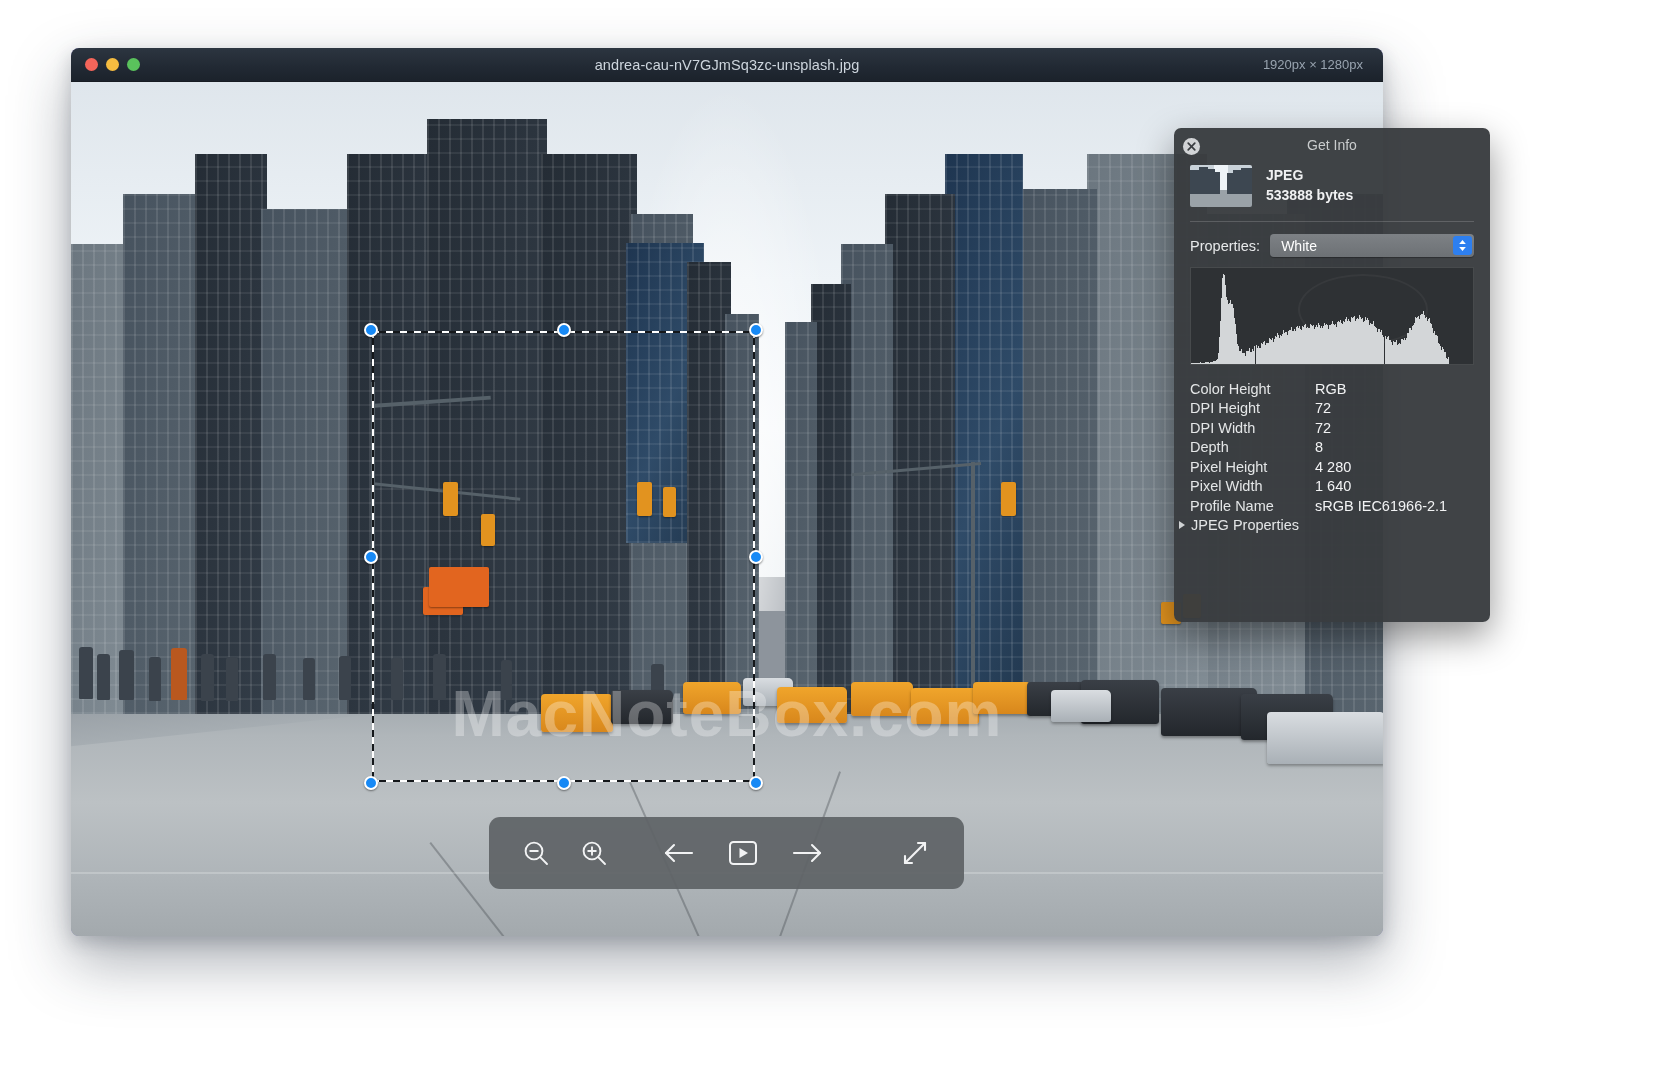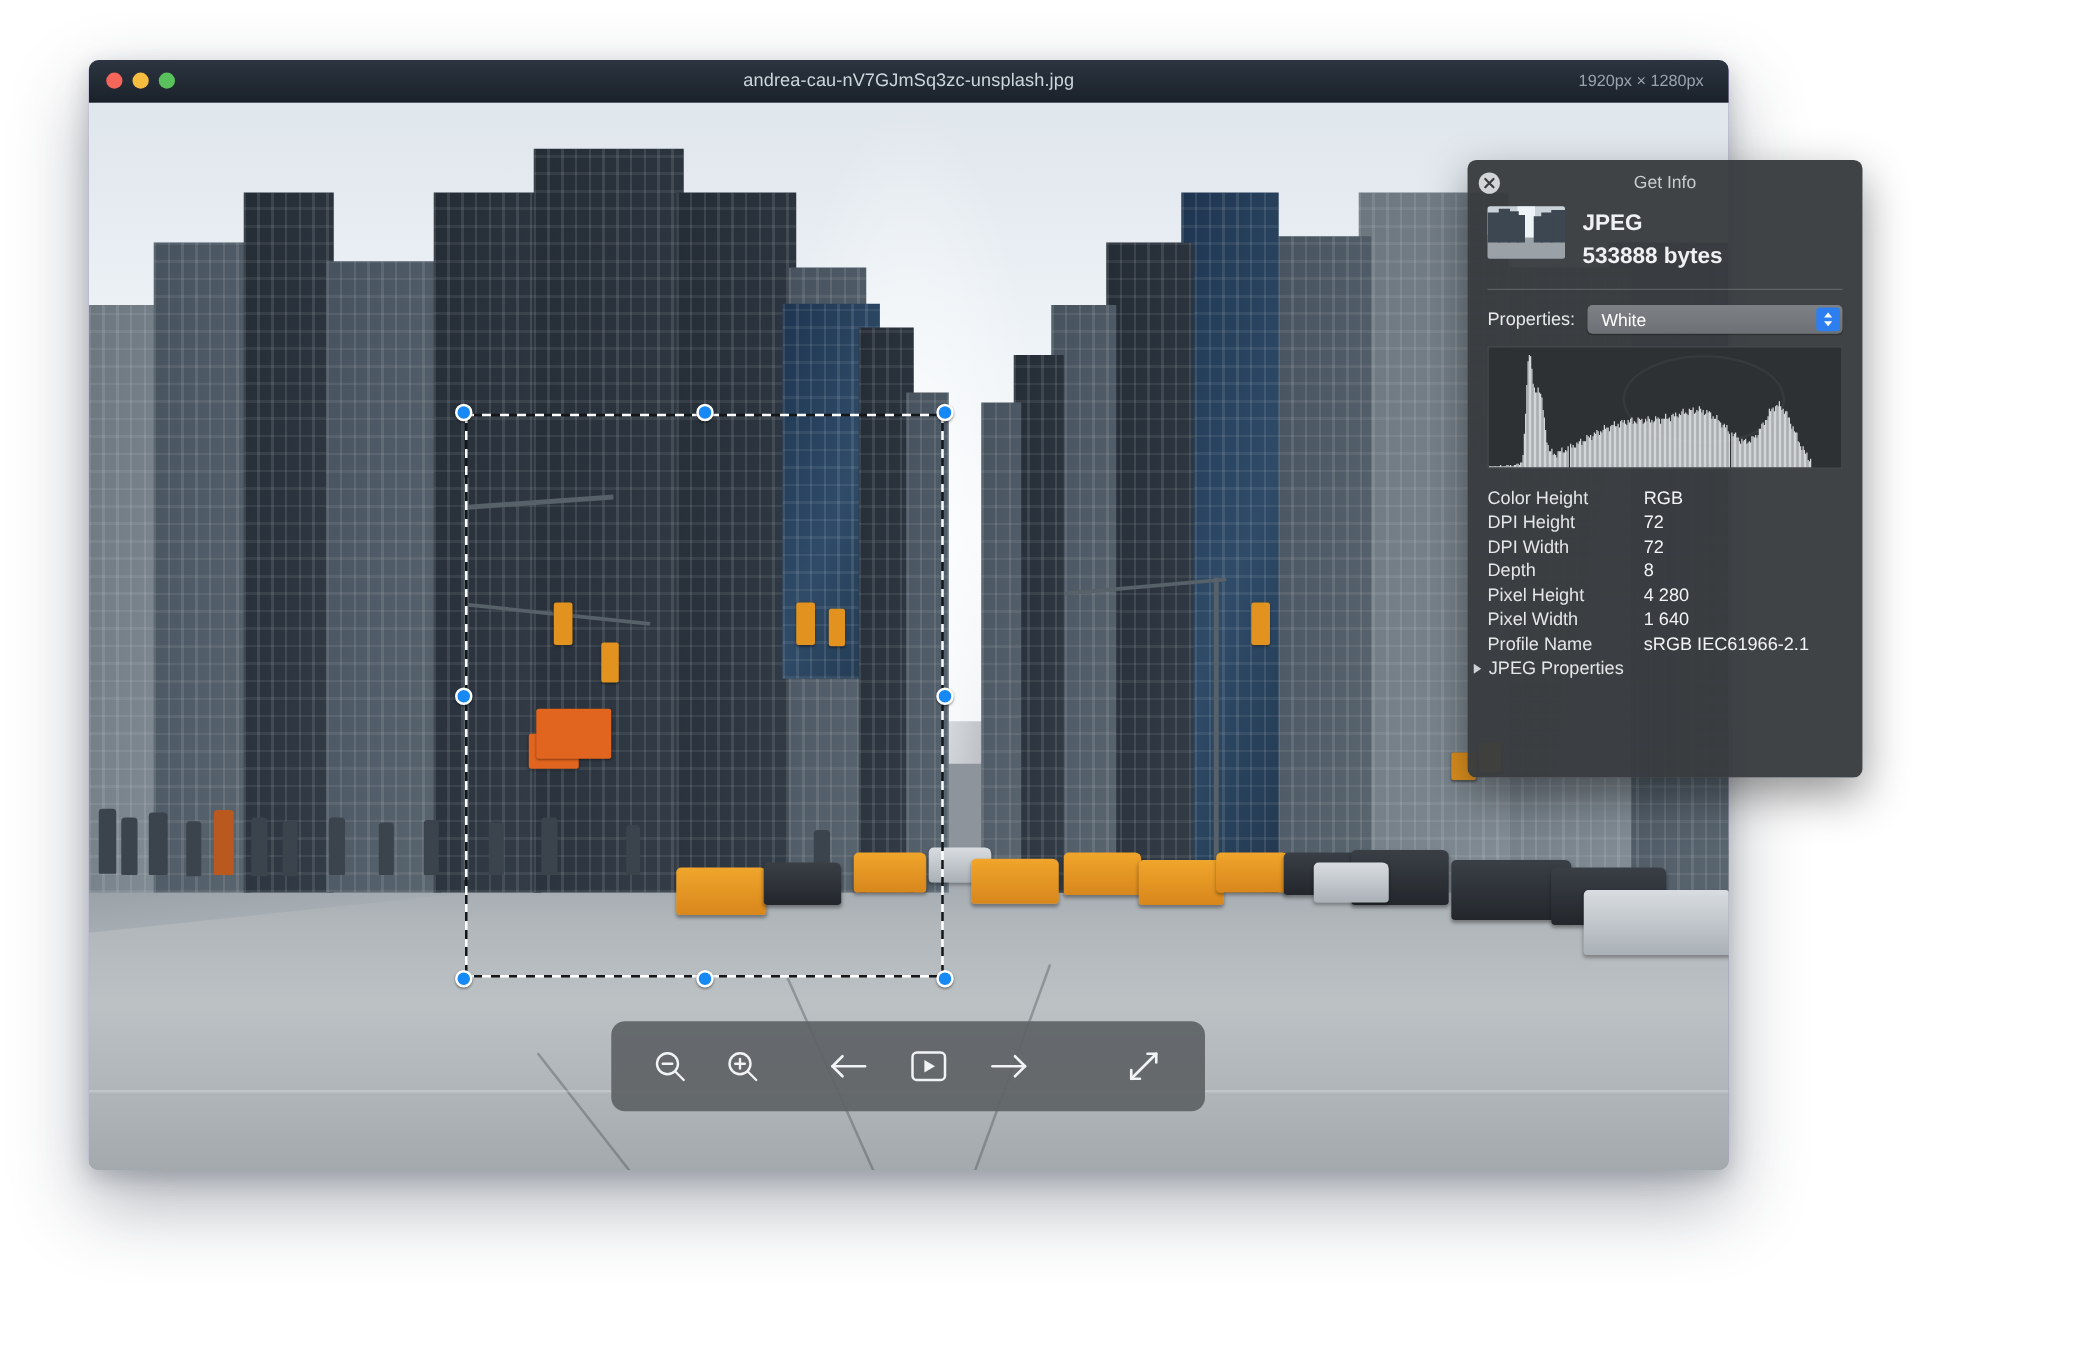--- a/index.html
+++ b/index.html
@@ -221,21 +221,21 @@
     padding: 12px 16px 0 16px;
   }
   #gi-thumb {
     width: 62px; height: 42px; flex: none;
     border-radius: 2px;
     overflow: hidden; position: relative;
     background: linear-gradient(180deg,#c9d2d9 0 55%, #9aa2a8 55% 100%);
   }
   #gi-thumb .tb-bld { position:absolute; bottom:32%; background:#3d4751; }
   #gi-thumb .tb-sky { position:absolute; left:38%; top:0; width:24%; height:60%; background:#eef3f7; }
-  #gi-meta { font-size: 18px; line-height: 1.45; color:#f0f1f2; font-weight:600; }
+  #gi-meta { font-size: 14px; line-height: 1.45; color:#f0f1f2; font-weight:600; }
 
   #gi-sep {
     height: 1px; background: rgba(255,255,255,.17);
     margin: 14px 16px 0 16px;
   }
   #gi-hist-row {
     display: flex; align-items: center; gap: 10px;
     padding: 12px 16px 0 16px;
   }
   #gi-hist-label { font-size: 14.5px; color: #e7e9ea; }
@@ -419,20 +419,21 @@
     <div class="car wtcar" style="left:980px; top:608px; width:60px; height:32px;"></div>
     <div class="car dkcar" style="left:1090px;top:606px; width:96px; height:48px;"></div>
     <div class="car dkcar" style="left:1170px;top:612px; width:92px; height:46px;"></div>
     <div class="car wtcar" style="left:1196px;top:630px; width:118px;height:52px;"></div>
 
     <div class="road-crack" style="left:360px; top:760px; width:120px; height:2px; transform:rotate(52deg);"></div>
     <div class="road-crack" style="left:560px; top:700px; width:210px; height:2px; transform:rotate(66deg);"></div>
     <div class="road-crack" style="left:770px; top:690px; width:180px; height:2px; transform:rotate(-250deg);"></div>
     <div class="road-crack" style="left:0; top:790px; width:1312px; height:2px; background:rgba(255,255,255,.22);"></div>
 
+    <div id="watermark">MacNoteBox.com</div>
 
     <div id="crop-selection">
       <div class="edge edge-top"></div>
       <div class="edge edge-bottom"></div>
       <div class="edge v edge-left"></div>
       <div class="edge v edge-right"></div>
       <div class="handle h-tl"></div>
       <div class="handle h-tc"></div>
       <div class="handle h-tr"></div>
       <div class="handle h-ml"></div>

